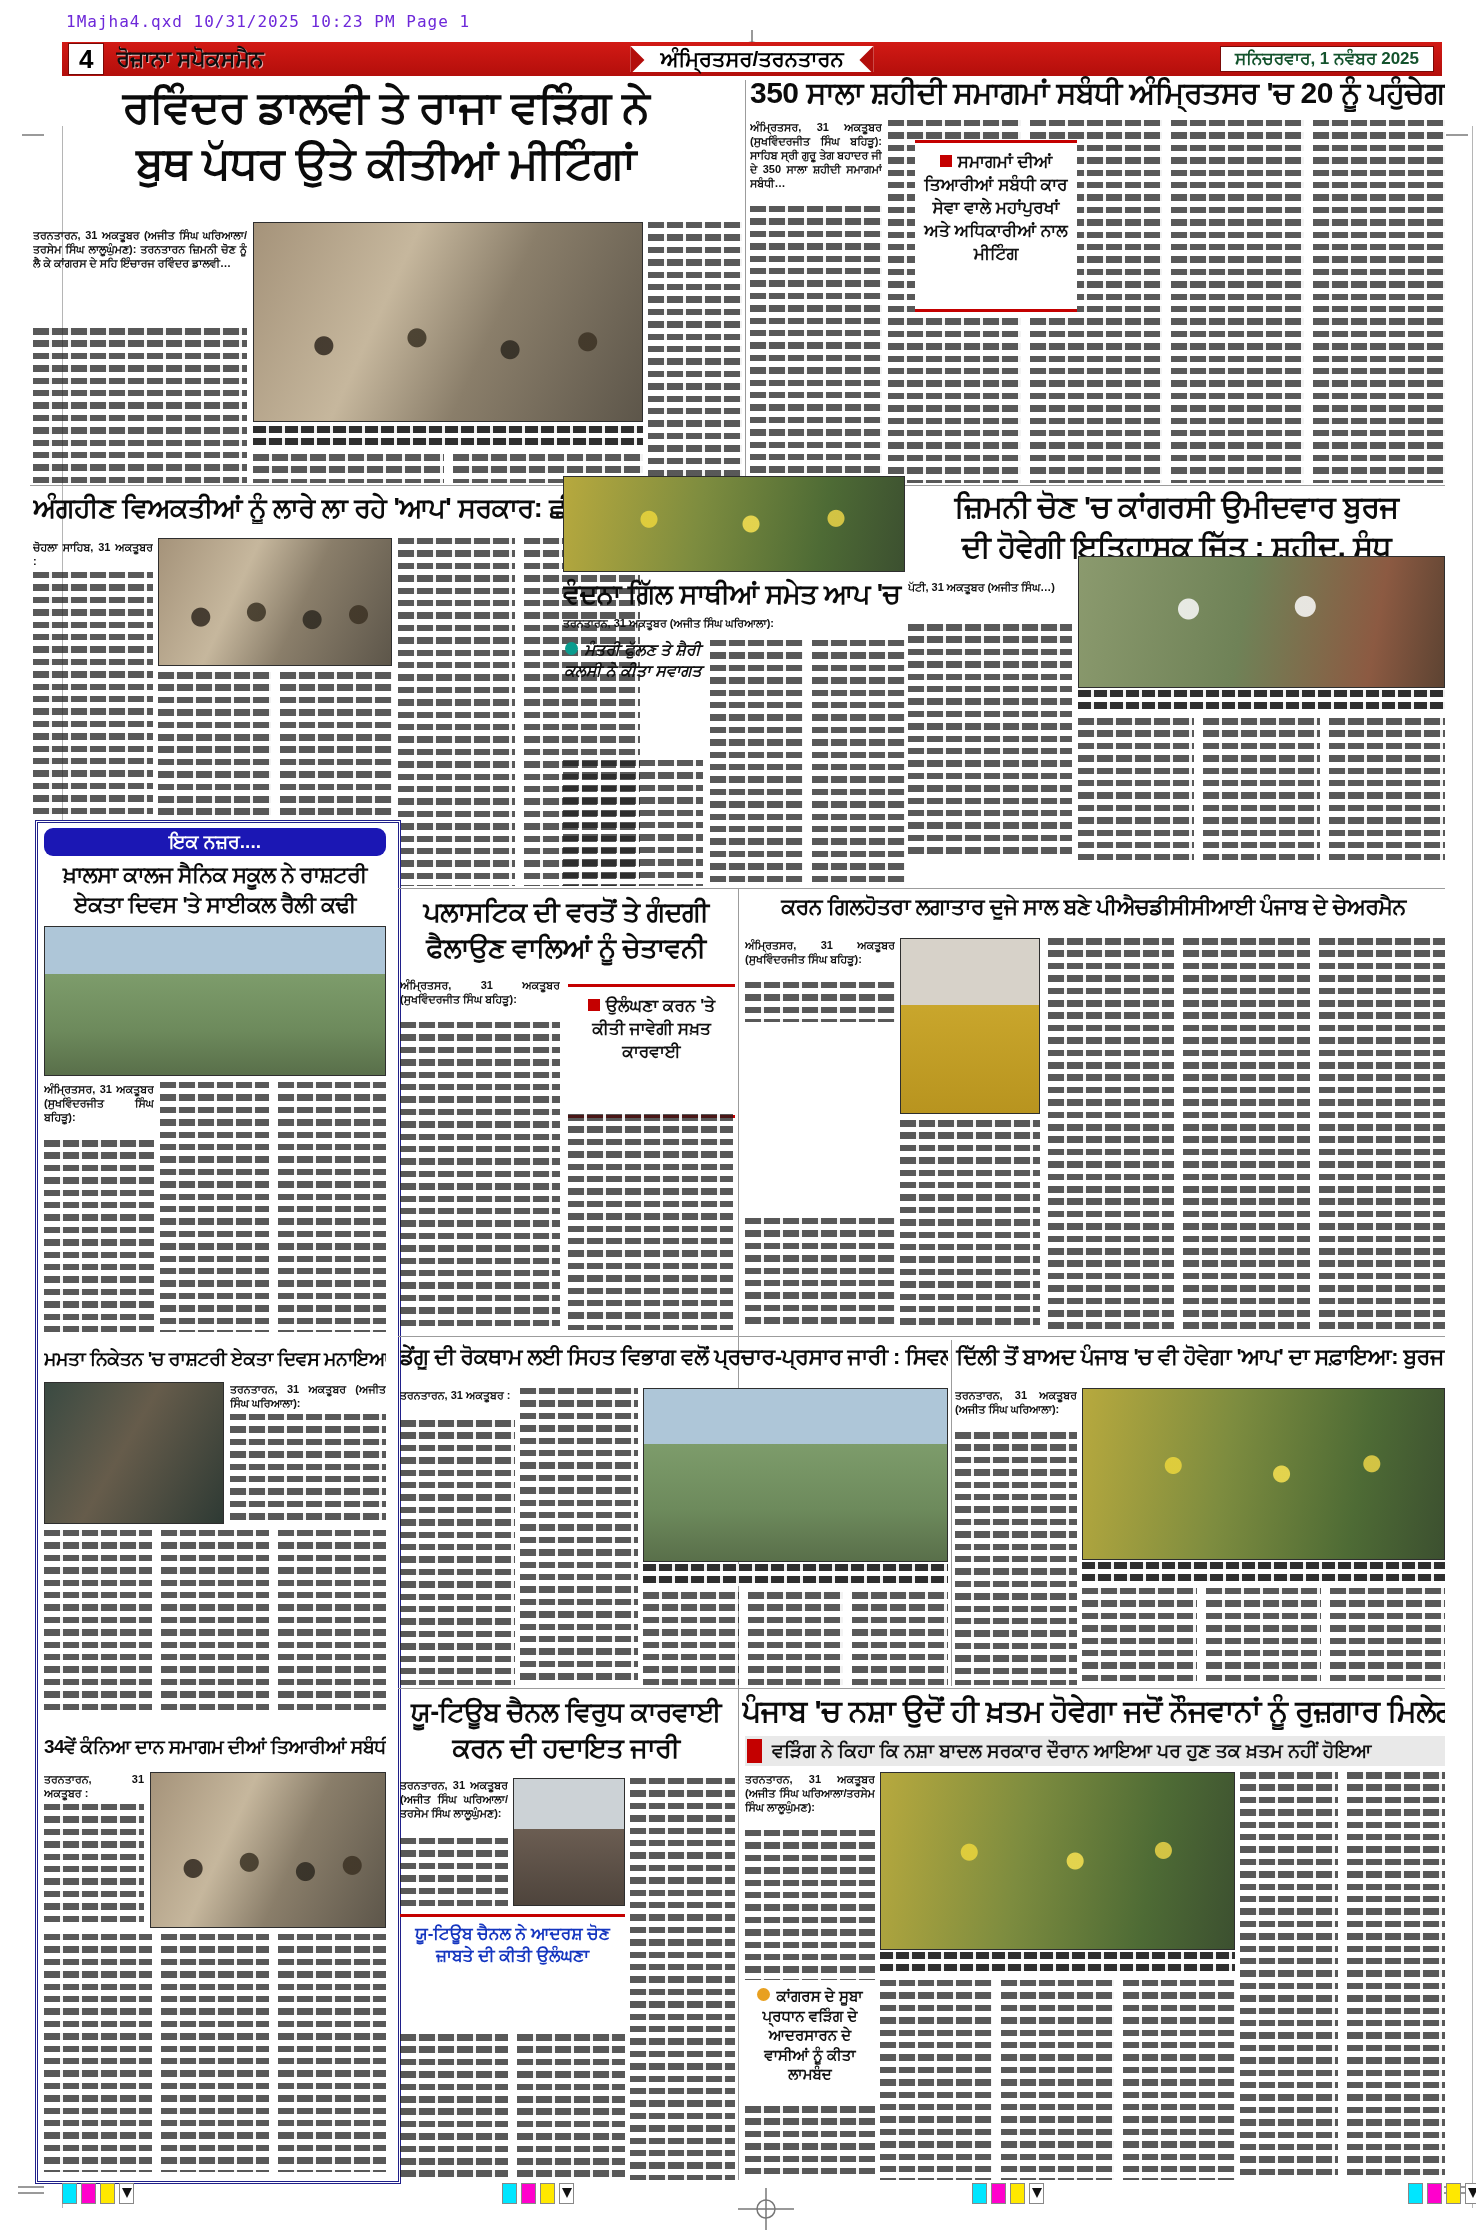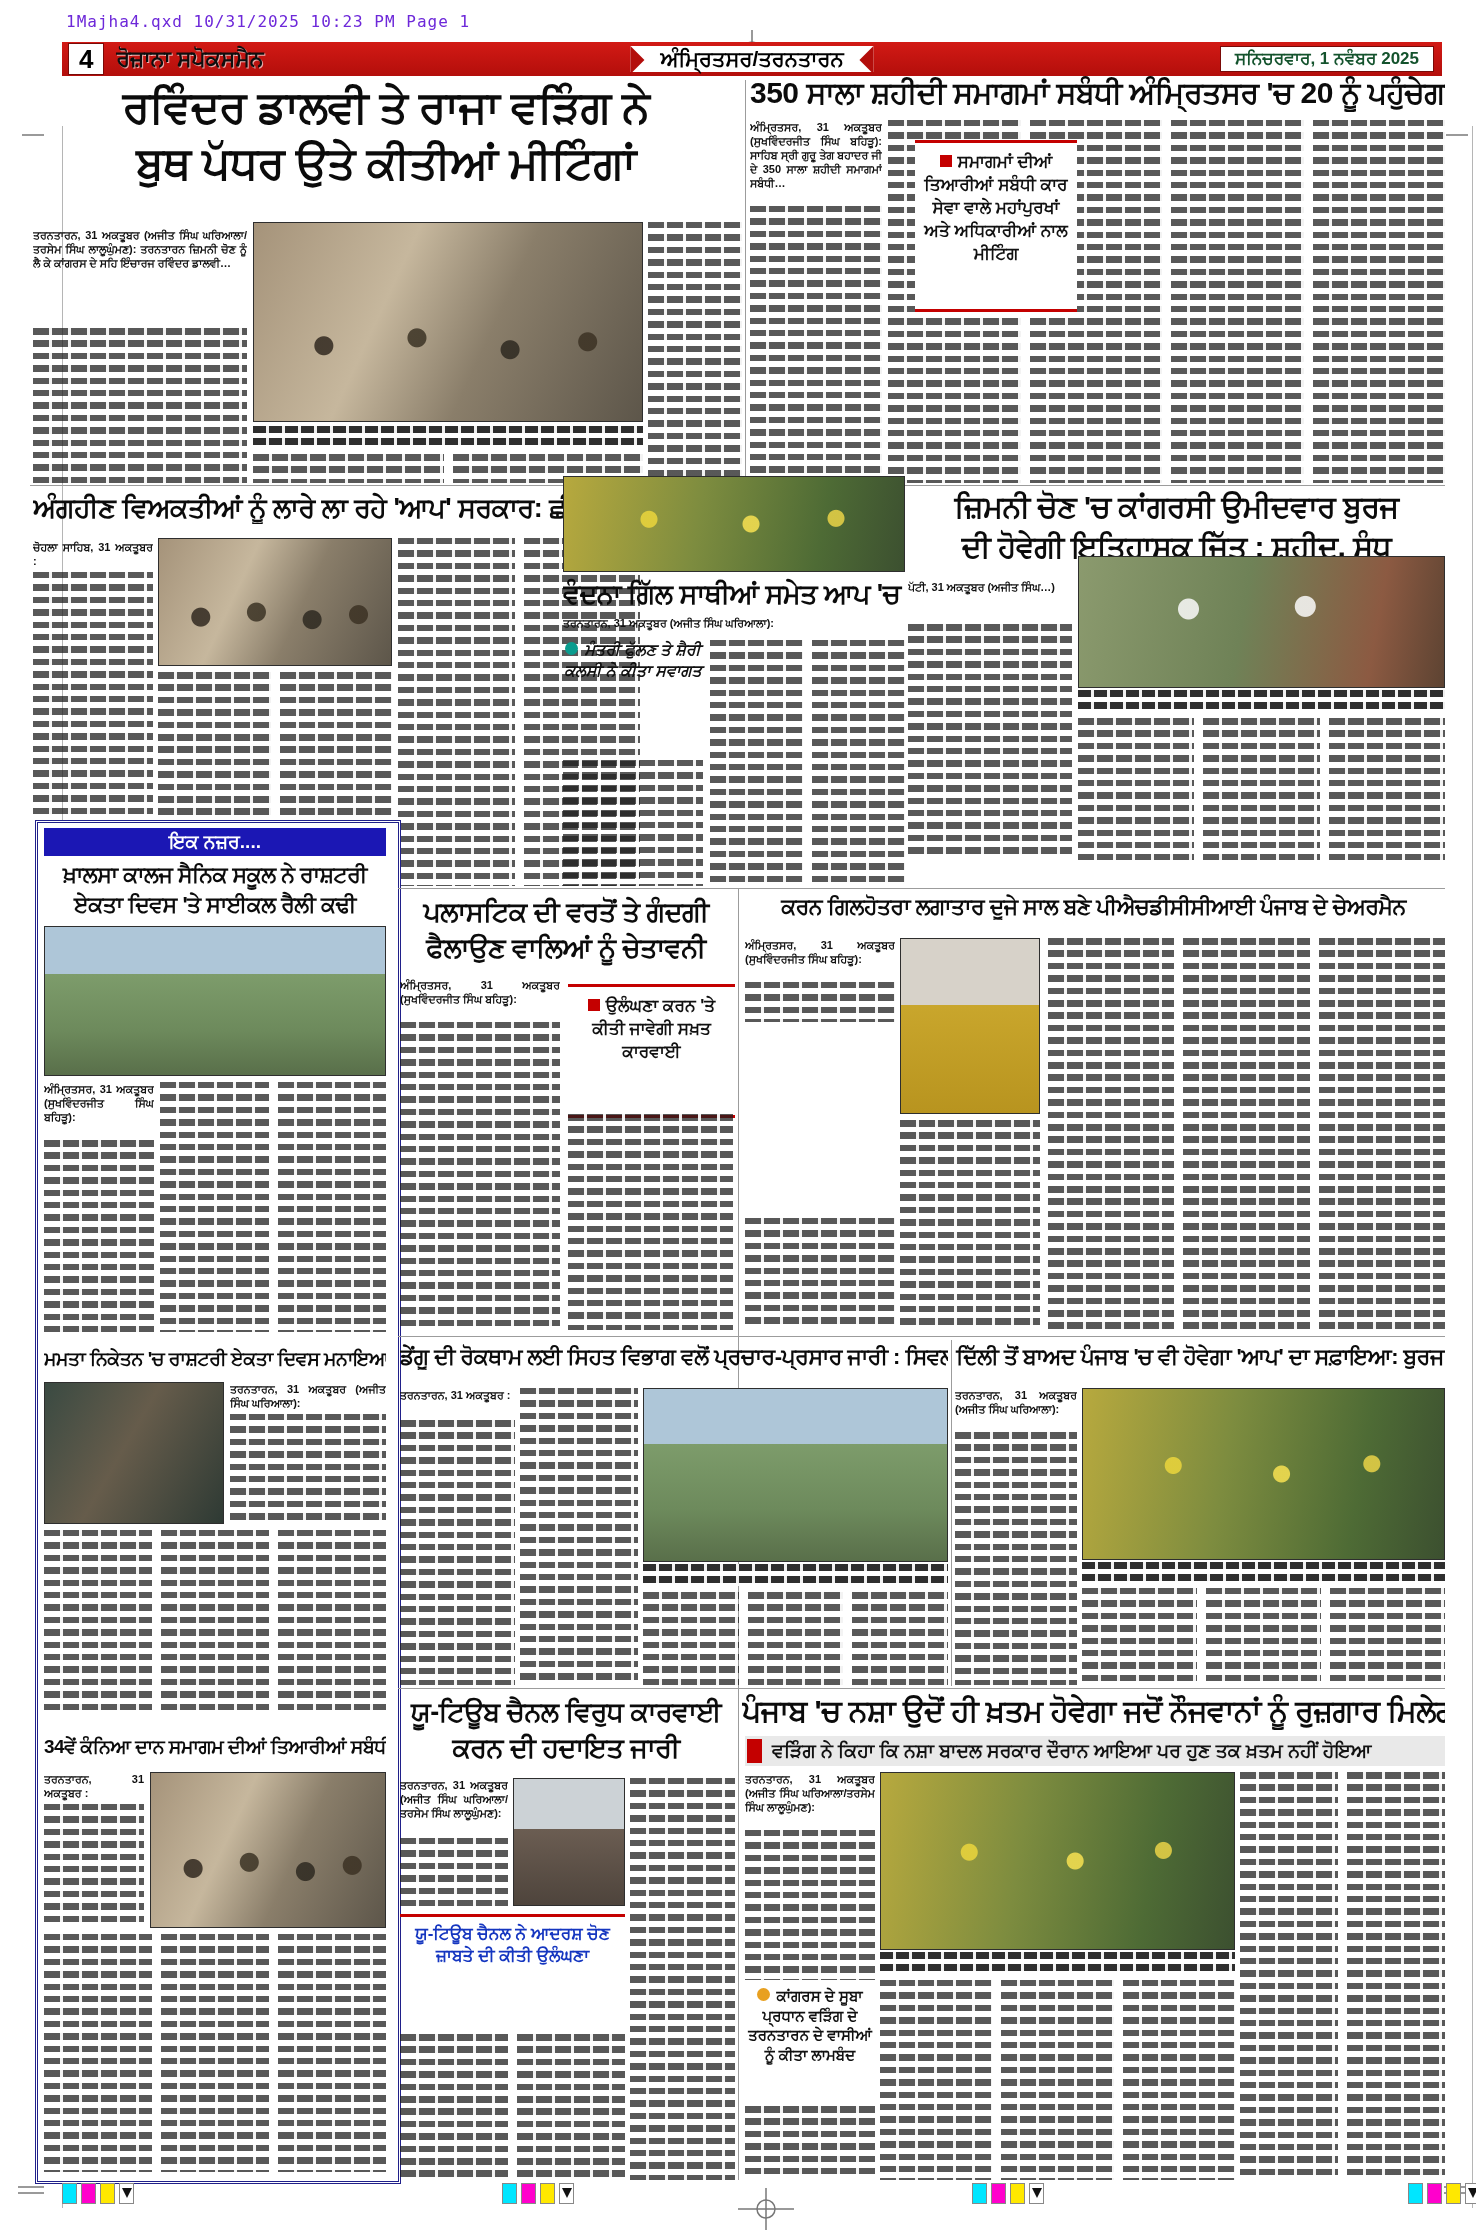--- a/index.html
+++ b/index.html
@@ -62,21 +62,21 @@
      linear-gradient(100deg,#8b9a6e 0%,#6f8257 45%,#8c5a42 80%,#5d4332 100%);}
   
   .pull-red{border-top:3px solid #c40000;border-bottom:3px solid #c40000;background:#fff;padding:8px 6px;
             font-weight:bold;font-size:17px;line-height:1.35;text-align:center;}
   .sq{display:inline-block;width:12px;height:12px;background:#c40000;margin-right:6px;}
   .dot-g{display:inline-block;width:13px;height:13px;border-radius:50%;background:#0a9c8e;margin-right:6px;}
   .dot-o{display:inline-block;width:13px;height:13px;border-radius:50%;background:#e8a020;margin-right:6px;}
   .graybar{background:#e9e9e9;display:flex;align-items:center;font-weight:bold;font-size:19px;}
   .graybar .rs{width:15px;height:24px;background:#c40000;margin:0 10px 0 2px;flex:none;}
   .iknz-box{border:3px double #20208a;background:#fff;}
-  .iknz-bar{background:#1b17b4;color:#fff;font-weight:bold;font-size:19px;text-align:center;line-height:28px;}
+  .iknz-bar{background:#1b17b4;color:#fff;font-weight:bold;font-size:19px;text-align:center;line-height:28px;border-radius:9px;}
   .bluepull{color:#1536c0;font-weight:bold;font-size:17px;line-height:1.3;text-align:center;border-top:3px solid #c40000;padding-top:6px;}
   .rule-h{background:#9c9c9c;height:1px;}
   .rule-v{background:#9c9c9c;width:1px;}
   
   .chips{display:flex;gap:4px;}
   .chip{width:15px;height:21px;border:1px solid #888;box-sizing:border-box;}
   .chip-k{background:#fff;position:relative;}
   .chip-k::after{content:"";position:absolute;left:2px;top:4px;border-left:5px solid transparent;border-right:5px solid transparent;border-top:10px solid #111;}
   .crosshair{stroke:#777;fill:none;}
 </style>
@@ -268,21 +268,21 @@
   </div>
 
   <div class="abs hl hl-lg" style="left:742px;top:1692px;width:703px;white-space:nowrap;overflow:hidden;">ਪੰਜਾਬ 'ਚ ਨਸ਼ਾ ਉਦੋਂ ਹੀ ਖ਼ਤਮ ਹੋਵੇਗਾ ਜਦੋਂ ਨੌਜਵਾਨਾਂ ਨੂੰ ਰੁਜ਼ਗਾਰ ਮਿਲੇਗਾ: ਵੜਿੰਗ</div>
   <div class="abs graybar" style="left:745px;top:1736px;width:700px;height:30px;">
     <span class="rs"></span>
     <span>ਵੜਿੰਗ ਨੇ ਕਿਹਾ ਕਿ ਨਸ਼ਾ ਬਾਦਲ ਸਰਕਾਰ ਦੌਰਾਨ ਆਇਆ ਪਰ ਹੁਣ ਤਕ ਖ਼ਤਮ ਨਹੀਂ ਹੋਇਆ</span>
   </div>
   <div class="abs dl" style="left:745px;top:1772px;width:130px;height:56px;">ਤਰਨਤਾਰਨ, 31 ਅਕਤੂਬਰ (ਅਜੀਤ ਸਿੰਘ ਘਰਿਆਲਾ/ਤਰਸੇਮ ਸਿੰਘ ਲਾਲੂਘੁੰਮਣ):</div>
   <div class="abs sim" style="left:745px;top:1830px;width:130px;height:150px;"></div>
   <div class="abs" style="left:745px;top:1986px;width:130px;font-weight:bold;font-size:15px;line-height:1.3;text-align:center;">
-    <span class="dot-o"></span><span>ਕਾਂਗਰਸ ਦੇ ਸੂਬਾ ਪ੍ਰਧਾਨ ਵੜਿੰਗ ਦੇ ਤਰਨਤਾਰਨ ਦੇ ਵਾਸੀਆਂ ਨੂੰ ਕੀਤਾ ਲਾਮਬੰਦ</span>
+    <span class="dot-o"></span><span>ਕਾਂਗਰਸ ਦੇ ਸੂਬਾ ਪ੍ਰਧਾਨ ਵੜਿੰਗ ਦੇ ਆਦਰਸਾਰਨ ਦੇ ਵਾਸੀਆਂ ਨੂੰ ਕੀਤਾ ਲਾਮਬੰਦ</span>
   </div>
   <div class="abs sim" style="left:745px;top:2106px;width:130px;height:74px;"></div>
   <div class="abs ph ph-crowd" style="left:880px;top:1772px;width:355px;height:178px;"></div>
   <div class="abs cap" style="left:880px;top:1952px;width:355px;height:22px;"></div>
   <div class="abs cols" style="left:880px;top:1980px;width:355px;height:200px;">
     <div class="sim"></div>
       <div class="sim"></div>
       <div class="sim"></div>
   </div>
   <div class="abs cols" style="left:1240px;top:1772px;width:205px;height:408px;">

